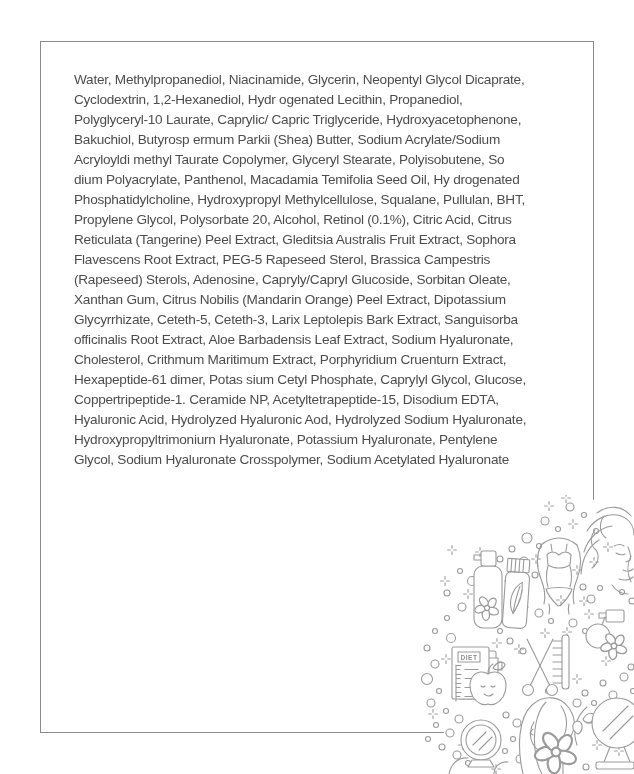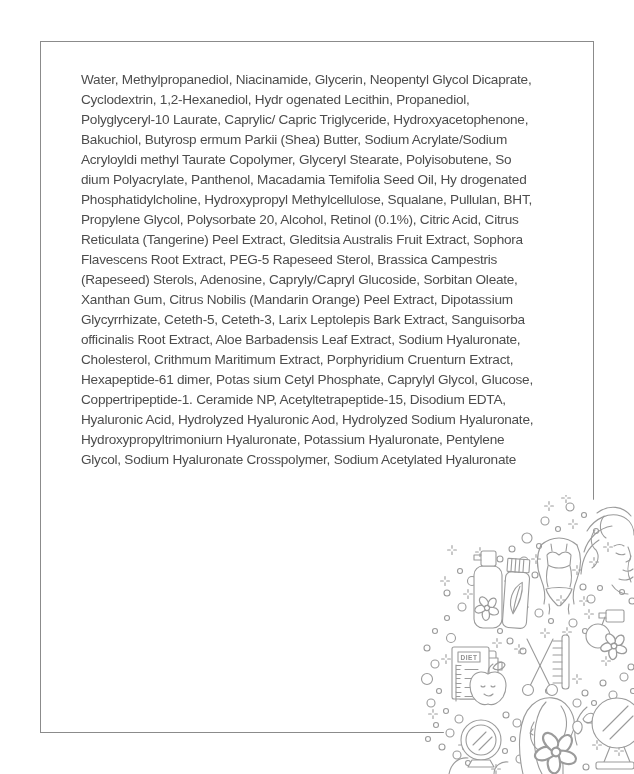--- a/index.html
+++ b/index.html
@@ -5,21 +5,21 @@
   html,body{margin:0;padding:0;background:#ffffff;}
   .canvas{
     position:relative;width:634px;height:774px;background:#ffffff;
     overflow:hidden;font-family:"Liberation Sans",sans-serif;
   }
   .ingredients-box{
     position:absolute;left:40px;top:41px;width:554px;height:692px;
     border:1px solid #8b8b8b;box-sizing:border-box;background:#ffffff;
   }
   .ingredients-text{
-    position:absolute;left:81px;top:70px;width:506px;margin:0;
+    position:absolute;left:74px;top:70px;width:506px;margin:0;
     font-size:13.6px;line-height:20px;letter-spacing:-0.25px;
     color:#4d4d4d;white-space:pre-line;
   }
   .decoration{position:absolute;left:410px;top:495px;}
 </style>
 </head>
 <body>
 
 <div class="canvas">
 

